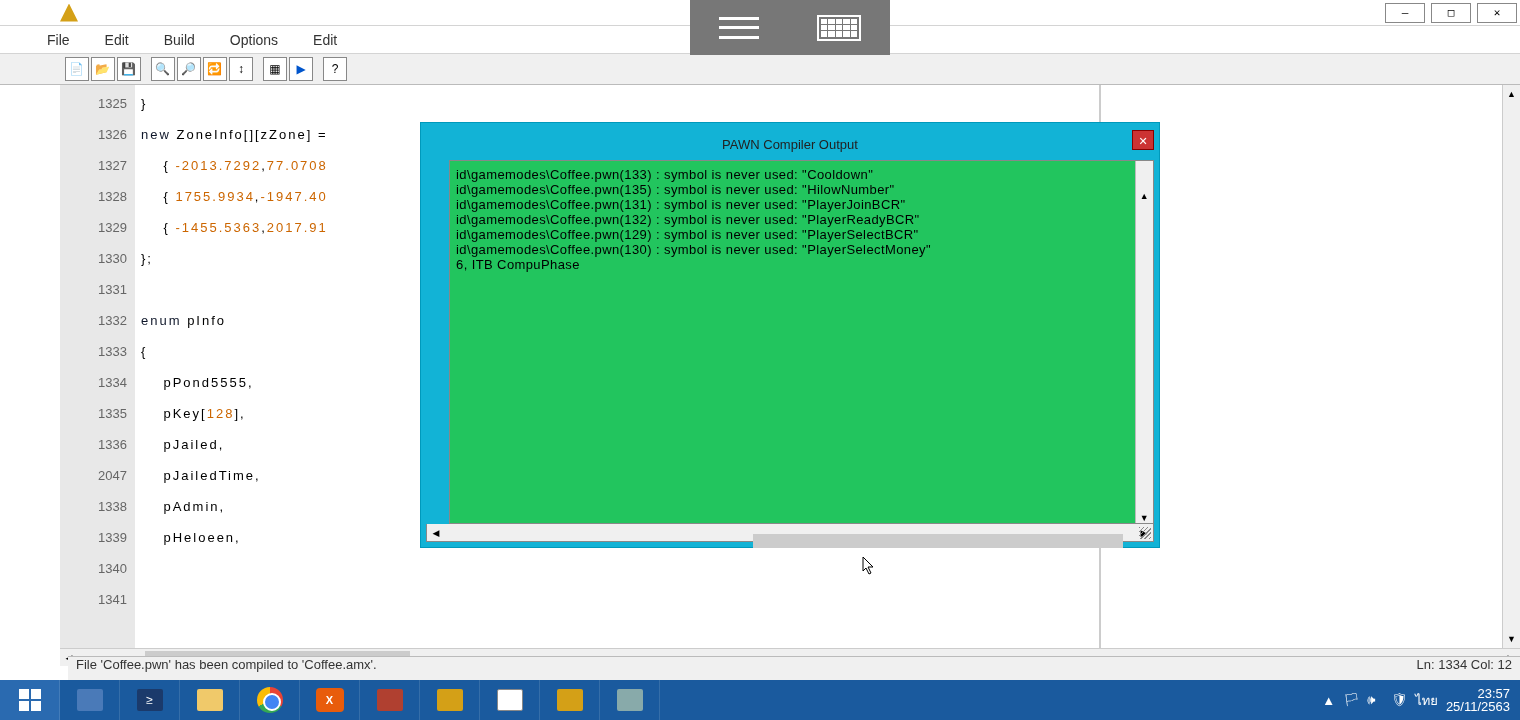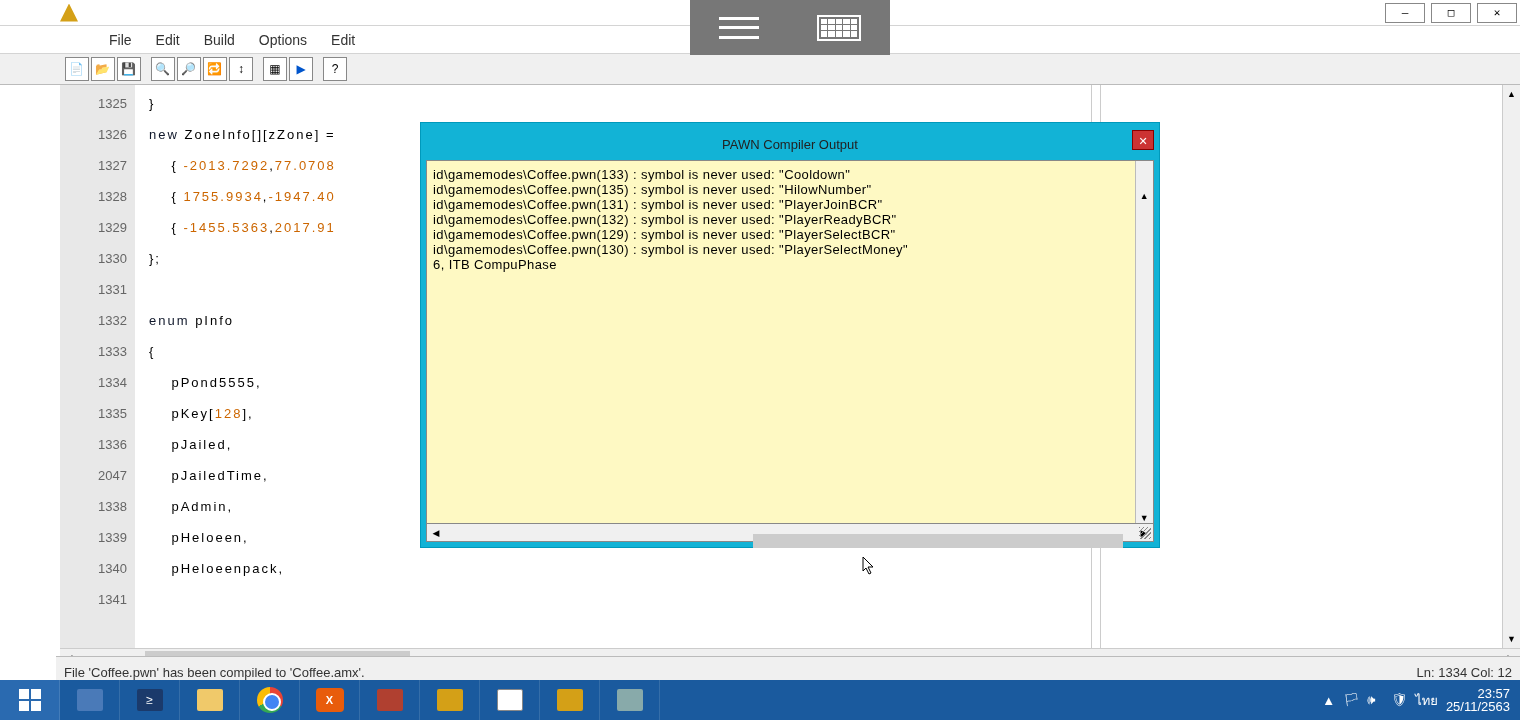--- a/index.html
+++ b/index.html
@@ -10,62 +10,62 @@
 .titlebar .title-text { position:absolute; left:50%; transform:translateX(-50%); color:#333; font-size:15px; }
 .titlebar .win-controls { margin-left:auto; display:flex; }
 .titlebar .win-btn { width:40px; height:20px; border:1px solid #888; margin:2px 3px; display:flex; justify-content:center; align-items:center; font-family:monospace; font-size:11px; background:#fff; }
 
 .overlay-bar { position:absolute; top:0; left:690px; width:200px; height:55px; background:#777; display:flex; justify-content:space-around; align-items:center; z-index:50; }
 .overlay-bar .ham { width:40px; height:22px; display:flex; flex-direction:column; justify-content:space-between; }
 .overlay-bar .ham span { height:3px; background:#fff; }
 .overlay-bar .kb { width:44px; height:26px; border:2px solid #fff; display:grid; grid-template-columns:repeat(5,1fr); grid-template-rows:repeat(3,1fr); gap:1px; padding:2px; }
 .overlay-bar .kb span { background:#fff; }
 
-.menubar { height:28px; background:#fff; display:flex; align-items:center; padding-left:97px; border-bottom:1px solid #d4d4d4; }
+.menubar { height:28px; background:#fff; display:flex; align-items:center; padding-left:35px; border-bottom:1px solid #d4d4d4;gap:11px; }
 .menubar span { padding:4px 12px; color:#333; font-size:14px; }
 
 .toolbar { height:31px; background:#f0f0f0; border-bottom:1px solid #bbb; display:flex; align-items:center; padding-left:65px; gap:2px; }
 .toolbar .tb { width:24px; height:24px; border:1px solid #888; background:#fff; display:flex; justify-content:center; align-items:center; font-size:12px; }
 .toolbar .sep { width:6px; }
 
-.editor-area { position:absolute; top:85px; left:60px; right:0; bottom:72px; display:flex;gap:8px; }
+.editor-area { position:absolute; top:85px; left:60px; right:0; bottom:72px; display:flex; }
 .gutter { width:75px; background:#e8e8e8; text-align:right; padding:3px 8px 0 0; font-family:Consolas,monospace; font-size:14px; color:#666; }
 .gutter div { height:31px; line-height:31px; }
 .code { flex:1; background:#fff; padding:3px 0 0 6px; font-family:Consolas,monospace; font-size:15px; position:relative; border-right:1px solid #ccc; letter-spacing:2px; }
 .code .line { height:31px; line-height:31px; white-space:pre; }
 .kw { color:#0f172a; }
 .num { color:#cc6600; }
 .sidebar-right { width:420px; background:#fff; border-left:1px solid #ccc; height:100%; position:relative; }
 .vscroll { position:absolute; right:0; top:0; width:18px; bottom:0; background:#f0f0f0; border-left:1px solid #ccc; }
 .vscroll .up,.vscroll .dn { height:18px; text-align:center; font-size:9px; line-height:18px; }
 
 .hscroll { position:absolute; left:60px; right:0; height:18px; bottom:54px; background:#f0f0f0; border-top:1px solid #ccc; display:flex; align-items:center; }
 .hscroll .lt,.hscroll .rt { width:18px; text-align:center; font-size:9px; }
 .hscroll .thumb { position:absolute; left:85px; width:265px; height:14px; background:#ccc; }
 
-.statusbar { position:absolute; left:56px; right:0; bottom:40px; height:24px; background:#f0f0f0; border-top:1px solid #bbb; display:flex; align-items:flex-end; padding:0 8px; font-size:13px; color:#333; }
+.statusbar { position:absolute; left:68px; right:0; bottom:40px; height:24px; background:#f0f0f0; border-top:1px solid #bbb; display:flex; align-items:flex-start; padding:0 8px; font-size:13px; color:#333; }
 .statusbar .filler { flex:1; }
 
 .taskbar { position:absolute; left:0; right:0; bottom:0; height:40px; background:#1a5a9e; display:flex; align-items:center; }
 .taskbar .tbtn { width:60px; height:40px; display:flex; justify-content:center; align-items:center; border-right:1px solid rgba(255,255,255,.12); }
 .taskbar .start { background:#2a6ab0; }
 .taskbar .win-logo { width:22px; height:22px; display:grid; grid-template-columns:1fr 1fr; grid-template-rows:1fr 1fr; gap:2px; }
 .taskbar .win-logo span { background:#fff; }
 .taskbar .generic { width:26px; height:22px; background:#fff; border-radius:2px; }
 .taskbar .chrome { width:26px;height:26px;border-radius:50%;background:conic-gradient(#ea4335 0 120deg,#34a853 120deg 240deg,#fbbc05 240deg 360deg);position:relative;}
 .taskbar .chrome::after{content:"";position:absolute;top:6px;left:6px;width:14px;height:14px;background:#4285f4;border:2px solid #fff;border-radius:50%;}
 .taskbar .orange{background:#e85c0c;color:#fff;font-weight:bold;font-size:11px;display:flex;justify-content:center;align-items:center;width:28px;height:24px;border-radius:4px;}
 .taskbar .tray { margin-left:auto; display:flex; align-items:center; gap:8px; padding-right:10px; color:#fff; font-size:11px; }
 .taskbar .tray .ic{width:16px;height:16px;}
 .taskbar .clock { text-align:right; line-height:13px; font-size:12px; }
 
 .compiler-dlg { position:absolute; top:122px; left:420px; width:740px; height:426px; background:#12b3d6; border:1px solid #0099bb; z-index:30; display:flex; flex-direction:column; padding:5px; }
 .compiler-dlg .dlg-title { height:32px; display:flex; justify-content:center; align-items:center; font-size:17px; color:#222; position:relative; }
 .compiler-dlg .close-x { position:absolute; right:0; top:2px; width:22px; height:20px; background:#c33; color:#fff; text-align:center; line-height:20px; border:1px solid #800; font-size:11px; }
-.compiler-dlg .out-box { flex:1; background:#fef9c3; border:1px solid #888; padding:6px; font-family:Consolas,monospace; font-size:14px; white-space:pre; overflow:hidden; position:relative; letter-spacing:.4px;}
+.compiler-dlg .out-box { flex:1; background:#22c55e; border:1px solid #888; padding:6px; font-family:Consolas,monospace; font-size:14px; white-space:pre; overflow:hidden; position:relative; letter-spacing:.4px;margin-left:23px;}
 .compiler-dlg .out-box .vscr { position:absolute; right:0; top:0; bottom:0; width:18px; background:#f0f0f0; border-left:1px solid #bbb; }
 .compiler-dlg .hbar { height:18px; background:#f0f0f0; border:1px solid #888; border-top:none; display:flex; align-items:center; position:relative; }
 .compiler-dlg .hbar .lt,.compiler-dlg .hbar .rt{width:18px;text-align:center;font-size:9px;}
 .compiler-dlg .hbar .tr{flex:1;position:relative;}
 .compiler-dlg .hbar .th{position:absolute;left:308px;width:370px;top:1px;height:14px;background:#ccc;}
 .compiler-dlg .grip{position:absolute;right:2px;bottom:2px;width:12px;height:12px;background:repeating-linear-gradient(135deg,#888 0 1px,transparent 1px 3px);}
 
 .cursor { position:absolute; top:556px; left:862px; width:14px; height:20px; z-index:60; }
 .cursor svg { width:14px; height:20px; }
 </style>
@@ -160,21 +160,20 @@
       <div class="line">};</div>
       <div class="line"></div>
       <div class="line"><span class="kw">enum</span> pInfo</div>
       <div class="line">{</div>
       <div class="line">    pPond5555,</div>
       <div class="line">    pKey[<span class="num">128</span>],</div>
       <div class="line">    pJailed,</div>
       <div class="line">    pJailedTime,</div>
       <div class="line">    pAdmin,</div>
       <div class="line">    pHeloeen,</div>
-      <div class="line">    pHeloeenpack,</div>
     </div>
   <div class="sidebar-right">
     <div class="vscroll">
       <div class="up">▲</div>
       <div class="dn" style="position:absolute;bottom:0;width:100%;">▼</div>
     </div>
   </div>
 </div>
 
 <div class="hscroll">

